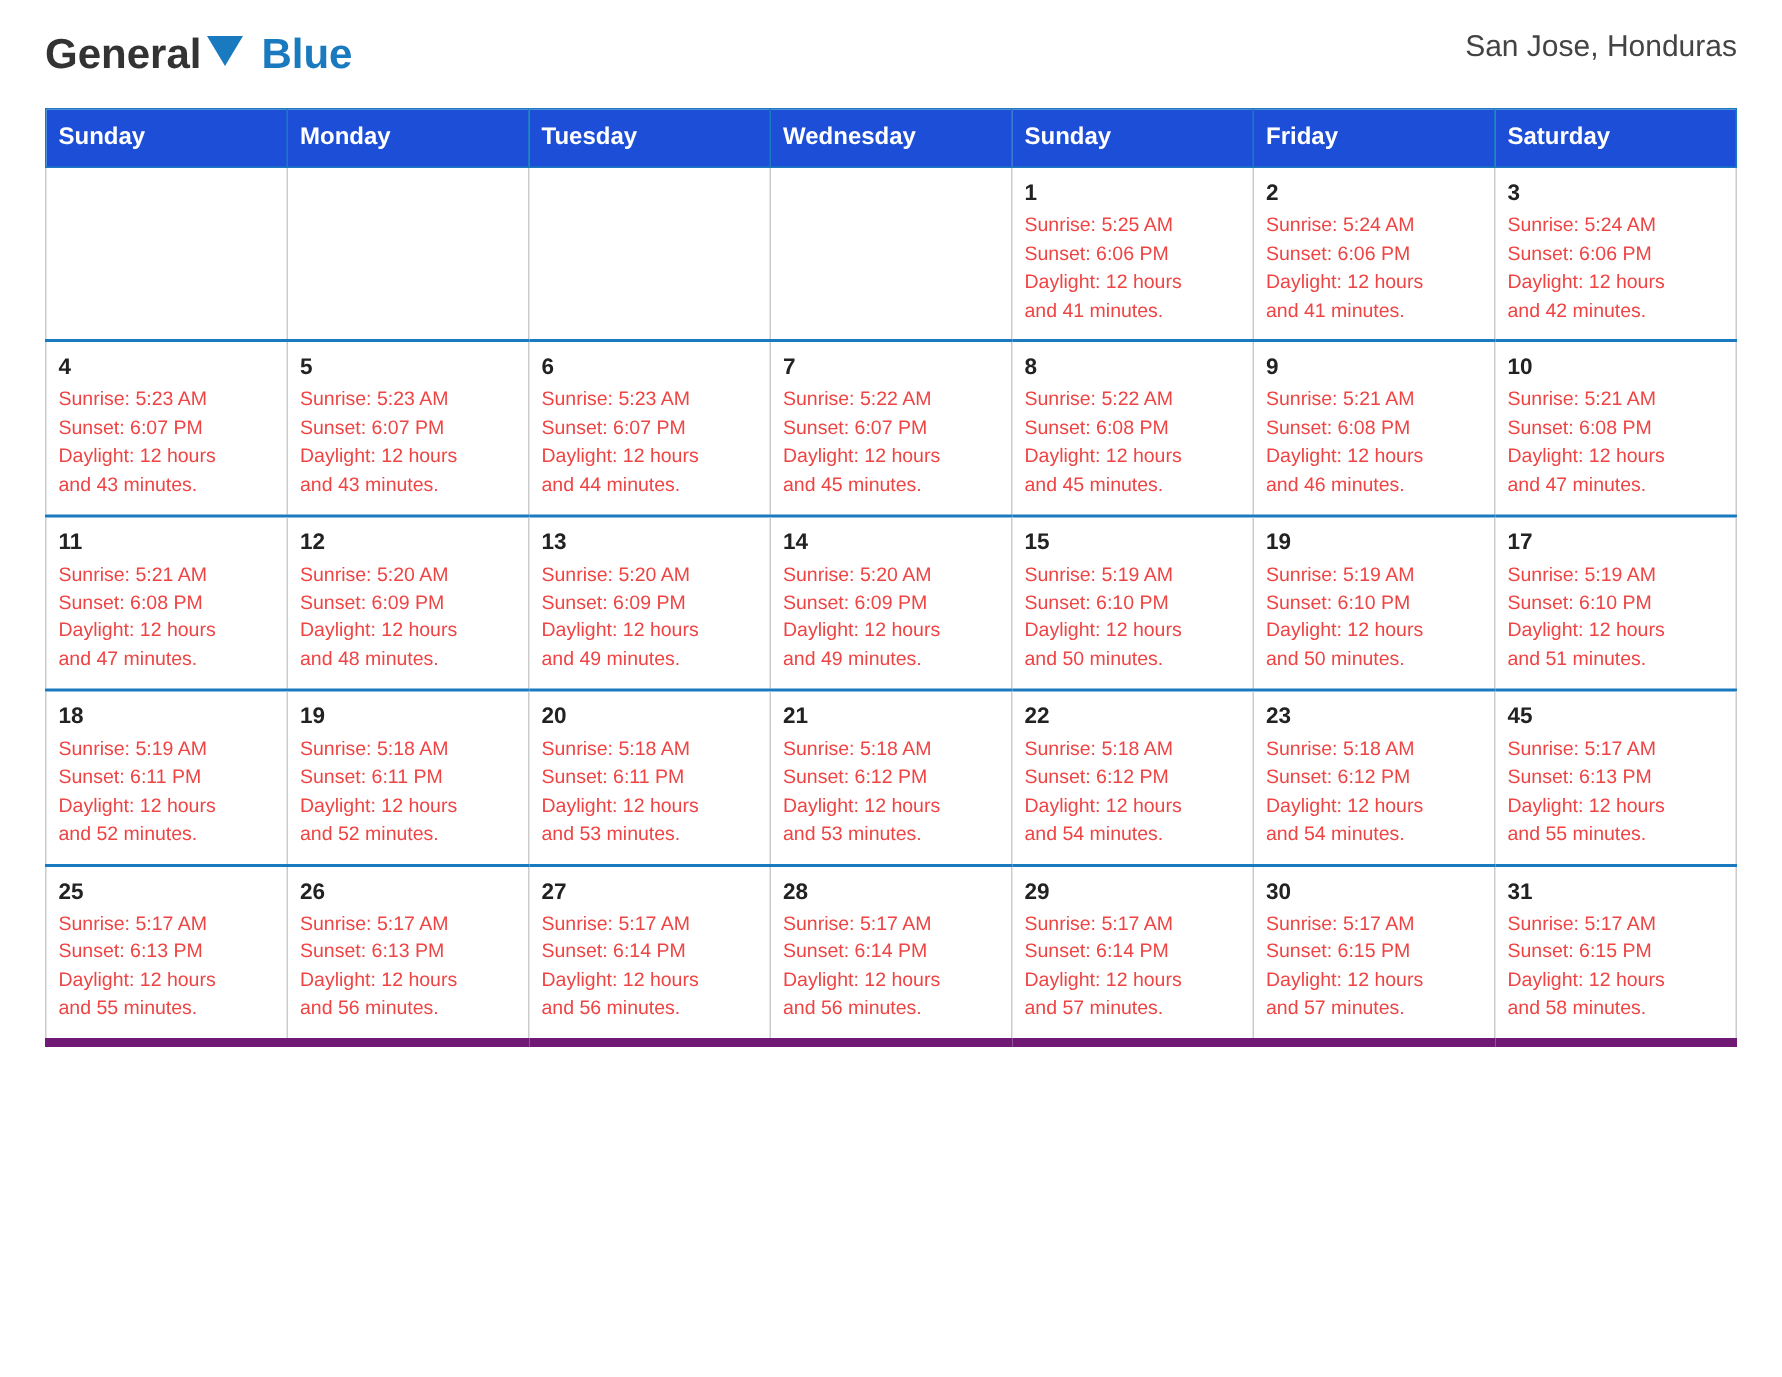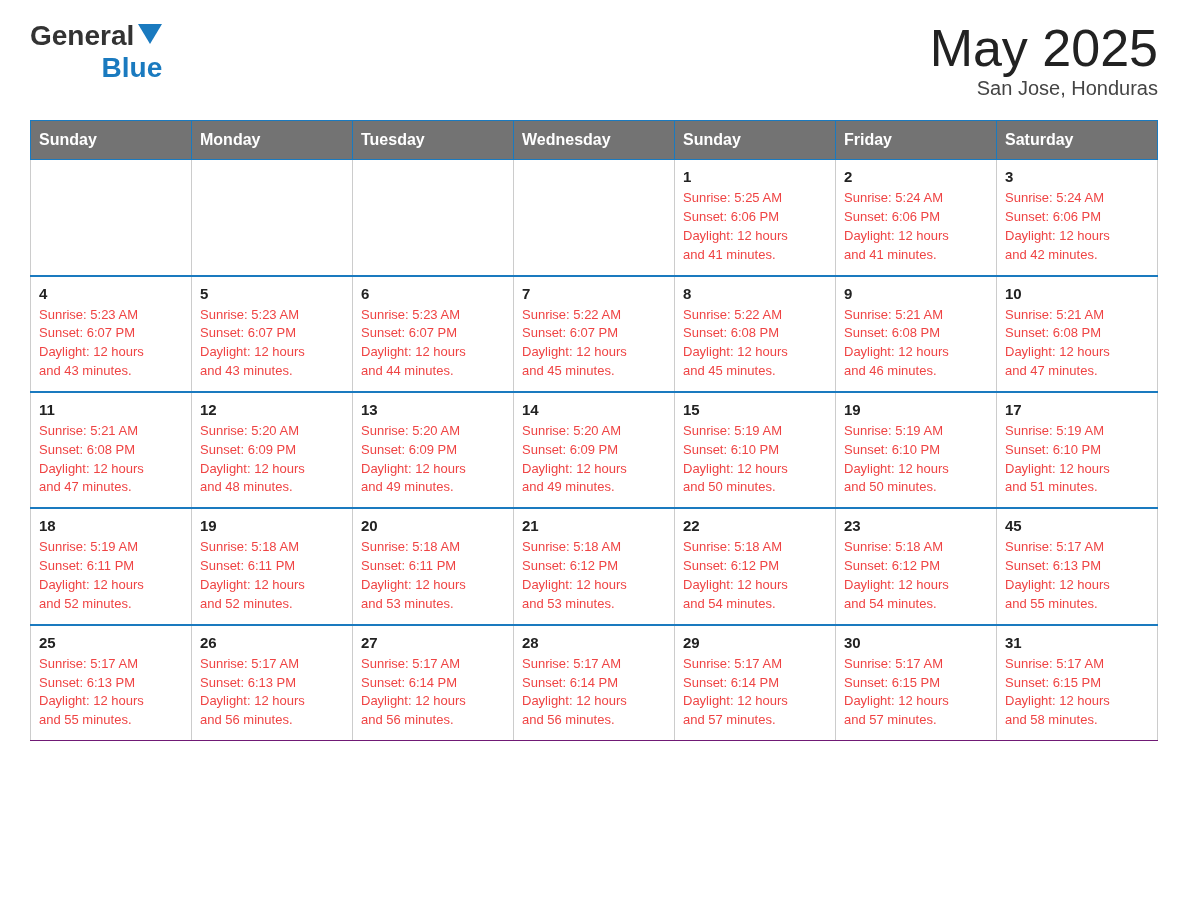--- a/index.html
+++ b/index.html
@@ -27,32 +27,32 @@
       height: 0;
       border-left: 12px solid transparent;
       border-right: 12px solid transparent;
       border-top: 20px solid #1a7abf;
       margin-left: 4px;
       vertical-align: middle;
       margin-bottom: 4px;
     }
     .logo-wrapper {
       display: flex;
-      flex-direction: column;
-      align-items: flex-end;
+      flex-direction: row;
+      align-items: center;
     }
     .logo-line1 {
       display: flex;
       align-items: center;
     }
     .logo-line2 {
       font-size: 28px;
       font-weight: bold;
       color: #1a7abf;
-      margin-left: 2px;
+      margin-left: 12px;
     }
     .title-block {
       text-align: right;
     }
     .month-title {
       font-size: 52px;
       font-weight: normal;
       color: #222;
       line-height: 1.1;
     }
@@ -60,21 +60,21 @@
       font-size: 20px;
       color: #444;
       margin-top: 0;
     }
     .calendar {
       width: 100%;
       border-collapse: collapse;
       border: 1px solid #1a7abf;
     }
     .calendar th {
-      background-color: #737373;
+      background-color: #1d4ed8;
       color: #fff;
       font-size: 16px;
       font-weight: bold;
       padding: 10px 8px;
       text-align: left;
       border: 1px solid #1a7abf;
     }
     .calendar td {
       vertical-align: top;
       padding: 8px 8px 10px 8px;
@@ -94,36 +94,35 @@
     }
     .day-info {
       font-size: 13px;
       color: #ef4444;
       line-height: 1.45;
     }
     .empty-cell {
       background: #fff;
     }
     .calendar tr:last-child td {
-      border-bottom: 1px solid #701a75;
+      border-bottom: 6px solid #701a75;
     }
   </style>
 </head>
 <body>
 
 <div class="header">
   <div class="logo-wrapper">
     <div class="logo-line1">
       <span class="logo-text-general">General</span>
       <span class="logo-triangle"></span>
     </div>
     <div class="logo-line2">Blue</div>
   </div>
   <div class="title-block">
-    <div class="month-title">May 2025</div>
     <div class="location">San Jose, Honduras</div>
   </div>
 </div>
 
 <table class="calendar">
   <thead>
     <tr>
     <th>Sunday</th>
         <th>Monday</th>
         <th>Tuesday</th>

